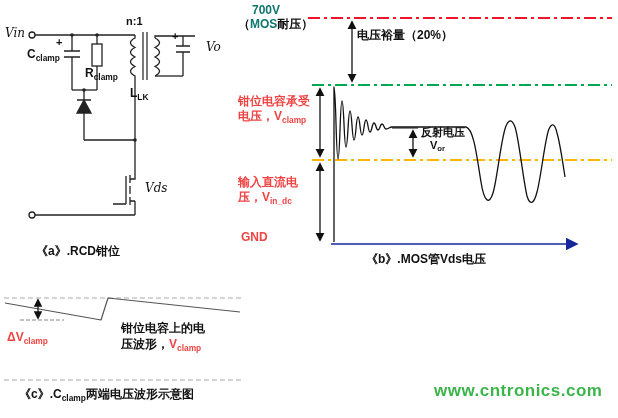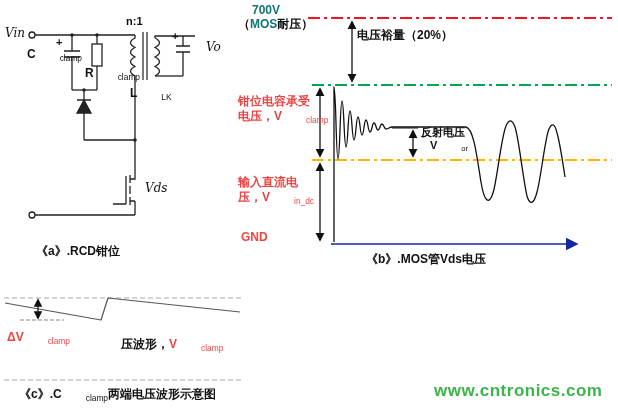--- a/index.html
+++ b/index.html
@@ -7,21 +7,21 @@
     position:relative;width:618px;height:418px;background:#ffffff;
     font-family:"Liberation Sans",sans-serif;color:#111;overflow:hidden;
   }
   .gfx{position:absolute;left:0;top:0;}
   .lbl{position:absolute;font-size:12px;line-height:1.15;white-space:nowrap;}
   .b{font-weight:bold;}
   .it{font-style:italic;font-family:"DejaVu Serif",serif;}
   .blue{color:#ef4444;}
   .red{color:#0f766e;}
   .s11{font-size:11px;}
-  .lbl sub{font-size:0.7em;vertical-align:-0.3em;font-weight:normal;margin-left:24px;}
+  .lbl sub{font-size:0.7em;vertical-align:-0.3em;font-weight:bold;}
   .watermark{position:absolute;left:434px;top:381px;font-size:17px;font-weight:bold;color:#3bb54a;letter-spacing:.5px;}
 </style>
 </head>
 <body>
 
 <div class="canvas">
 
   <svg class="gfx" width="618" height="418" viewBox="0 0 618 418">
     <defs>
       <marker id="mA" viewBox="0 0 10 10" refX="8" refY="5" markerWidth="7" markerHeight="7" orient="auto-start-reverse">
@@ -154,18 +154,19 @@
   <div class="lbl b s11" style="left:421px;top:126px;"><span>反射电压</span></div>
   <div class="lbl b s11" style="left:430px;top:139px;"><span>V</span><sub>or</sub></div>
 
   <div class="lbl b blue" style="left:238px;top:176px;"><span>输入直流电</span></div>
   <div class="lbl b blue" style="left:238px;top:191px;"><span>压，</span><span>V</span><sub>in_dc</sub></div>
 
   <div class="lbl b blue" style="left:241px;top:231px;"><span>GND</span></div>
   <div class="lbl b" style="left:366px;top:253px;"><span>《b》.MOS管Vds电压</span></div>
 
   <div class="lbl b blue" style="left:7px;top:331px;"><span>ΔV</span><sub>clamp</sub></div>
+  <div class="lbl b" style="left:121px;top:322px;"><span>钳位电容上的电</span></div>
   <div class="lbl b" style="left:19px;top:388px;"><span>《c》.C</span><sub>clamp</sub><span>两端电压波形示意图</span></div>
   <div class="lbl b" style="left:121px;top:338px;"><span>压波形，</span><span class="blue">V</span><sub class="blue">clamp</sub></div>
 
   <div class="watermark"><span>www.cntronics.com</span></div>
 
 </div>
 
 </body></html>

